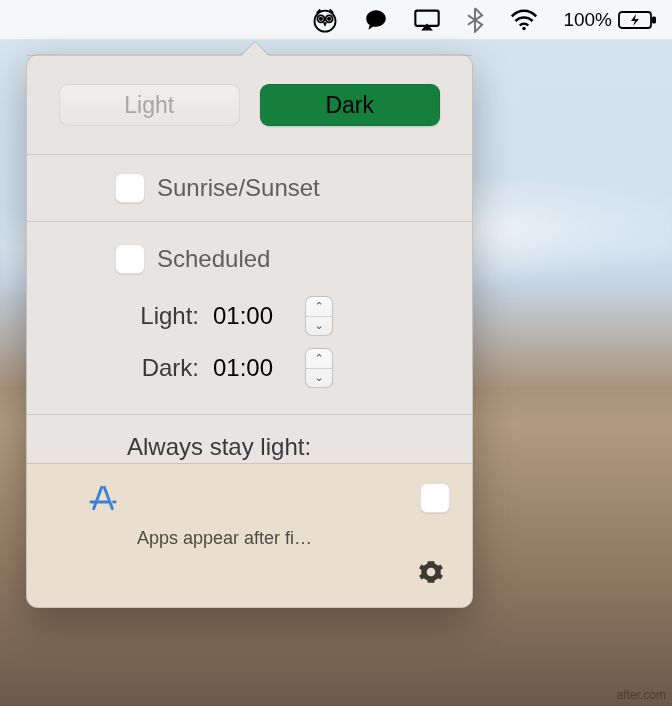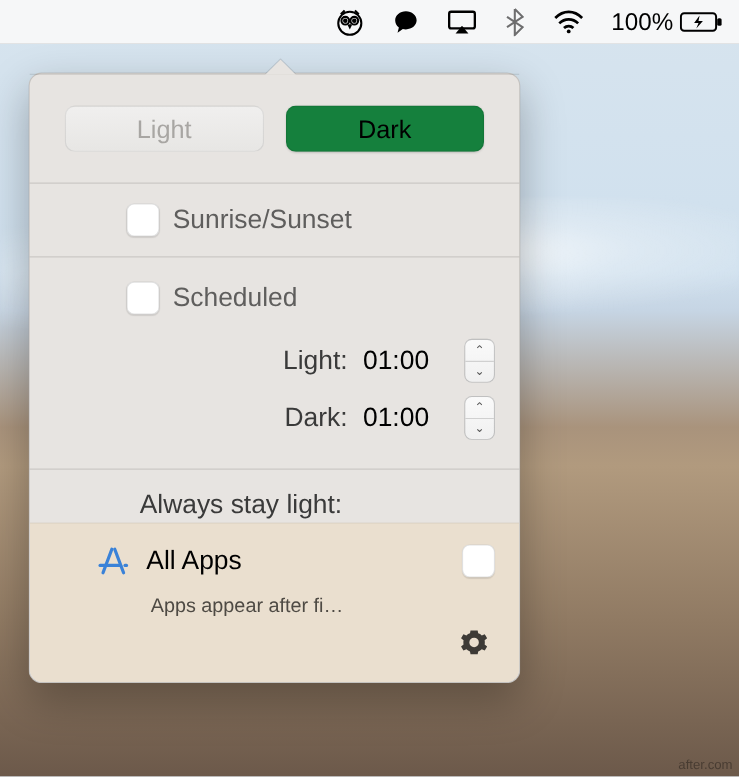--- a/index.html
+++ b/index.html
@@ -39,25 +39,25 @@
       background: rgba(248,248,248,0.95);
       display: flex;
       align-items: center;
       justify-content: flex-end;
       padding: 0 14px;
       gap: 24px;
       z-index: 10;
       border-bottom: 1px solid rgba(0,0,0,0.08);
     }
     .menubar .mb-icon { display: flex; align-items: center; color: #000; }
-    .battery-wrap { display: flex; align-items: center; gap: 6px; font-size: 22px; }
+    .battery-wrap { display: flex; align-items: center; gap: 6px; font-size: 19px; }
     
     .popover {
       position: absolute;
-      top: 66px;
+      top: 54px;
       left: 26px;
       width: 447px;
       background: #e7e4e1;
       border: 1px solid rgba(0,0,0,0.15);
       border-radius: 12px;
       box-shadow: 0 15px 40px rgba(0,0,0,0.28);
       z-index: 20;
     }
     .popover-caret {
       position: absolute;
@@ -117,21 +117,20 @@
       border-radius: 7px;
       box-shadow: inset 0 1px 0 rgba(255,255,255,0.7), 0 1px 1px rgba(0,0,0,0.1);
     }
     .sched-times { padding: 12px 0 0 0; }
     .time-row {
       display: flex;
       align-items: center;
       padding: 6px 22px 6px 100px;
       gap: 14px;
       font-size: 24px;
-      justify-content: flex-end;
     }
     .time-label { min-width: 72px; text-align: right; color: #3a3a3a; }
     .time-val { color: #000; min-width: 78px; }
     .stepper {
       width: 28px; height: 40px;
       background: linear-gradient(to bottom,#fafafa,#f0f0f0);
       border: 1px solid rgba(0,0,0,0.2);
       border-radius: 7px;
       display: flex; flex-direction: column;
       overflow: hidden;
@@ -275,21 +274,20 @@
     <div class="apps-section">
       <div class="app-row">
         <span class="app-icon">
           <svg width="32" height="32" viewBox="0 0 24 24" fill="none" stroke="#3a82d8" stroke-width="2.2" stroke-linecap="round">
             <path d="M11 4 L5 20"></path>
             <path d="M13 4 L19 20"></path>
             <path d="M3 15 L17 15"></path>
             <path d="M20 15 L21 15"></path>
           </svg>
         </span>
-        <span>All Apps</span>
         <span class="spacer"></span>
         <div class="checkbox"></div>
       </div>
       <div class="apps-hint">Apps appear after fi…</div>
       <div class="gear-row">
         <span>
           <svg width="26" height="26" viewBox="0 0 24 24" fill="#3d3a36">
             <path d="M12 8a4 4 0 100 8 4 4 0 000-8zm9 4c0 .6-.05 1.2-.15 1.75l2.1 1.65-2 3.45-2.5-1a7.9 7.9 0 01-3 1.75L15 22h-6l-.45-2.4a7.9 7.9 0 01-3-1.75l-2.5 1-2-3.45 2.1-1.65A8.7 8.7 0 013 12c0-.6.05-1.2.15-1.75L1.05 8.6l2-3.45 2.5 1a7.9 7.9 0 013-1.75L9 2h6l.45 2.4a7.9 7.9 0 013 1.75l2.5-1 2 3.45-2.1 1.65c.1.55.15 1.15.15 1.75z"></path>
           </svg>
         </span>

